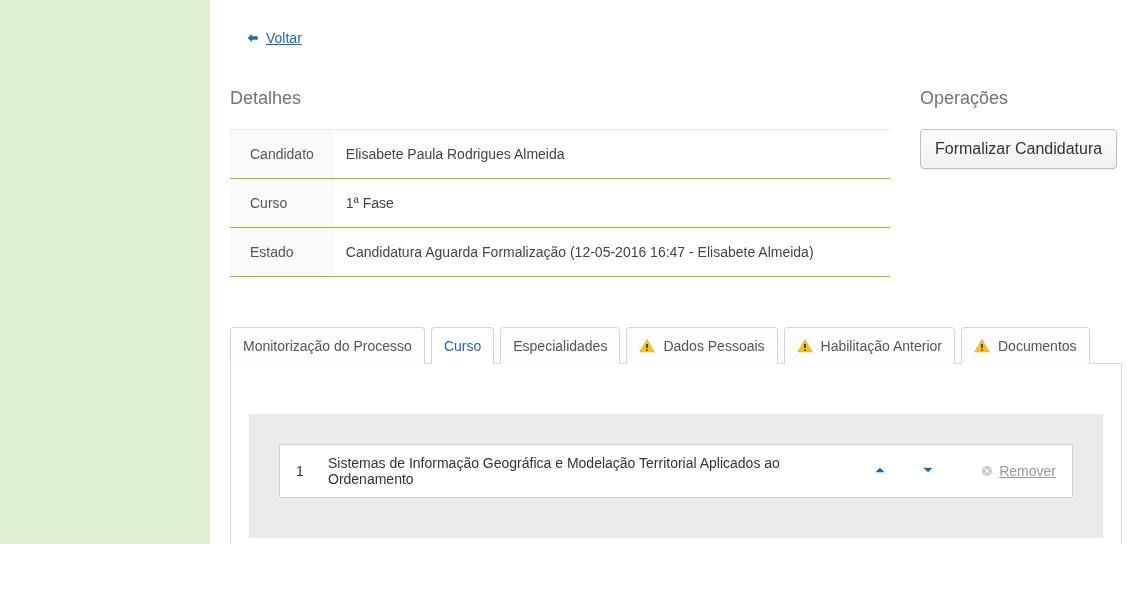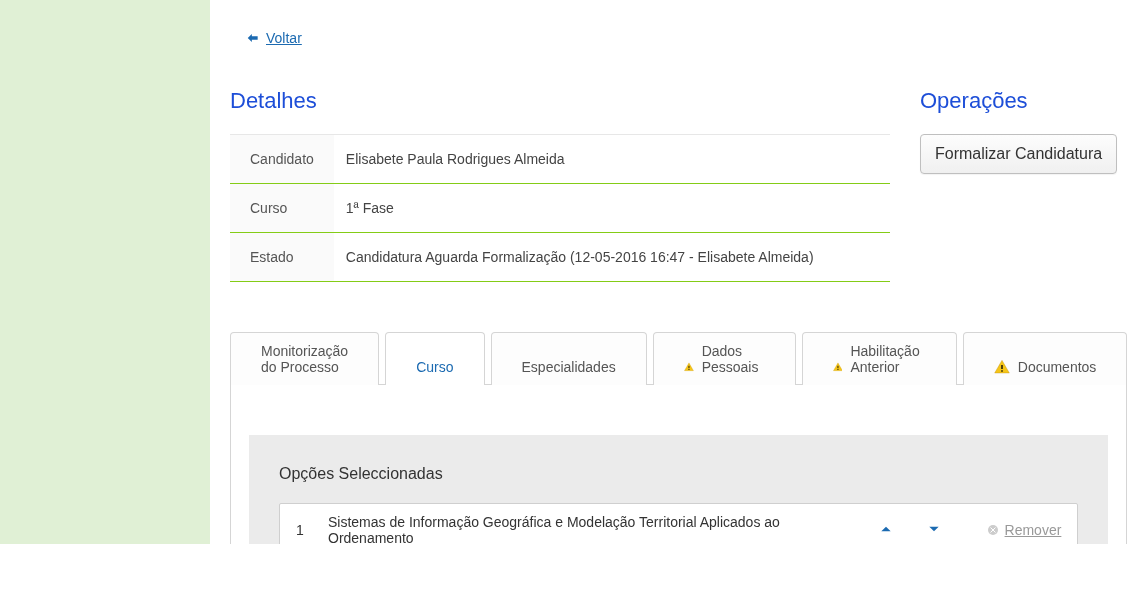--- a/index.html
+++ b/index.html
@@ -5,29 +5,29 @@
     * { box-sizing: border-box; margin: 0; padding: 0; }
     body { font-family: "Segoe UI", Arial, sans-serif; font-size: 14px; color: #333; background: #fff; }
     .page { display: flex; width: 1142px; height: 544px; overflow: hidden; }
     .sidebar-stripe { width: 210px; background: #e0f0d5; flex-shrink: 0; }
     .main { flex: 1; padding: 0 20px 0 20px; position: relative; }
     .back-link { display: inline-flex; align-items: center; gap: 6px; margin: 30px 0 0 16px; color: #1b6ab1; text-decoration: underline; cursor: pointer; }
     .back-link svg { width: 14px; height: 14px; fill: #1b6ab1; }
     .content-row { display: flex; gap: 30px; margin-top: 40px; }
     .details-col { flex: 1; max-width: 660px; }
     .ops-col { width: 200px; }
-    h2 { font-size: 22px; font-weight: 400; color: #1d4ed8; margin-bottom: 20px; }
+    h2 { font-size: 18px; font-weight: 400; color: #737373; margin-bottom: 20px; }
     .details-table { width: 100%; border-collapse: collapse; }
     .details-table tr { border-top: 1px solid #e7e7e7; border-bottom: 1px solid #84cc16; }
     .details-table th { text-align: left; font-weight: 400; color: #555; background: #fafafa; padding: 16px 20px; width: 100px; vertical-align: middle; }
     .details-table td { padding: 16px 12px; color: #444; }
     .ops-btn { display: inline-block; padding: 10px 14px; border: 1px solid #bfbfbf; border-radius: 4px; background: linear-gradient(#fdfdfd, #f0f0f0); color: #333; cursor: pointer; font-size: 16px; box-shadow: 0 1px 1px rgba(0,0,0,0.05); }
     .tabs-container { margin-top: 50px; }
     .tabs { display: flex; gap: 6px; }
-    .tab { display: flex; align-items: flex-end; gap: 8px; padding: 10px 30px; border: 1px solid #d5d5d5; border-bottom: none; border-radius: 4px 4px 0 0; background: #fdfdfd; color: #555; cursor: pointer; font-size: 14px; }
+    .tab { display: flex; align-items: flex-end; gap: 8px; padding: 10px 12px; border: 1px solid #d5d5d5; border-bottom: none; border-radius: 4px 4px 0 0; background: #fdfdfd; color: #555; cursor: pointer; font-size: 14px; }
     .tab.active { color: #1b6ab1; background: #fff; position: relative; z-index: 2; }
     .tab .warn-icon { width: 16px; height: 16px; }
     .tab-panel { border: 1px solid #d5d5d5; background: #fff; padding: 50px 18px 80px 18px; margin-top: -1px; min-height: 250px; }
     .options-box { background: #ebebeb; padding: 30px 30px 40px 30px; }
     .options-title { font-size: 16px; color: #333; margin-bottom: 20px; font-weight: 400; }
     .option-row { display: flex; align-items: center; gap: 18px; background: #fff; border: 1px solid #cfcfcf; border-radius: 2px; padding: 10px 16px; }
     .option-num { color: #333; width: 14px; }
     .option-text { flex: 1; color: #333; }
     .chev-btn { background: none; border: none; cursor: pointer; color: #1b6ab1; padding: 4px 8px; }
     .chev-btn svg { width: 14px; height: 14px; fill: #1b6ab1; }
@@ -106,21 +106,20 @@
           <svg class="warn-icon warn-icon-svg" viewBox="0 0 24 24">
               <path fill="#f5c518" stroke="#b8860b" stroke-width="0.5" d="M12 2 1 21h22L12 2z"></path>
               <path fill="#000" d="M11 9h2v6h-2zM11 17h2v2h-2z"></path>
             </svg>
           <span>Documentos</span>
         </div>
       </div>
 
       <div class="tab-panel">
         <div class="options-box">
-          <div class="options-title">Opções Seleccionadas</div>
           <div class="option-row">
             <span class="option-num">1</span>
             <span class="option-text">Sistemas de Informação Geográfica e Modelação Territorial Aplicados ao Ordenamento</span>
             <button class="chev-btn">
               <svg viewBox="0 0 24 24">
                   <path d="M12 8l-8 8h16z"></path>
                 </svg>
             </button>
             <button class="chev-btn">
               <svg viewBox="0 0 24 24">

